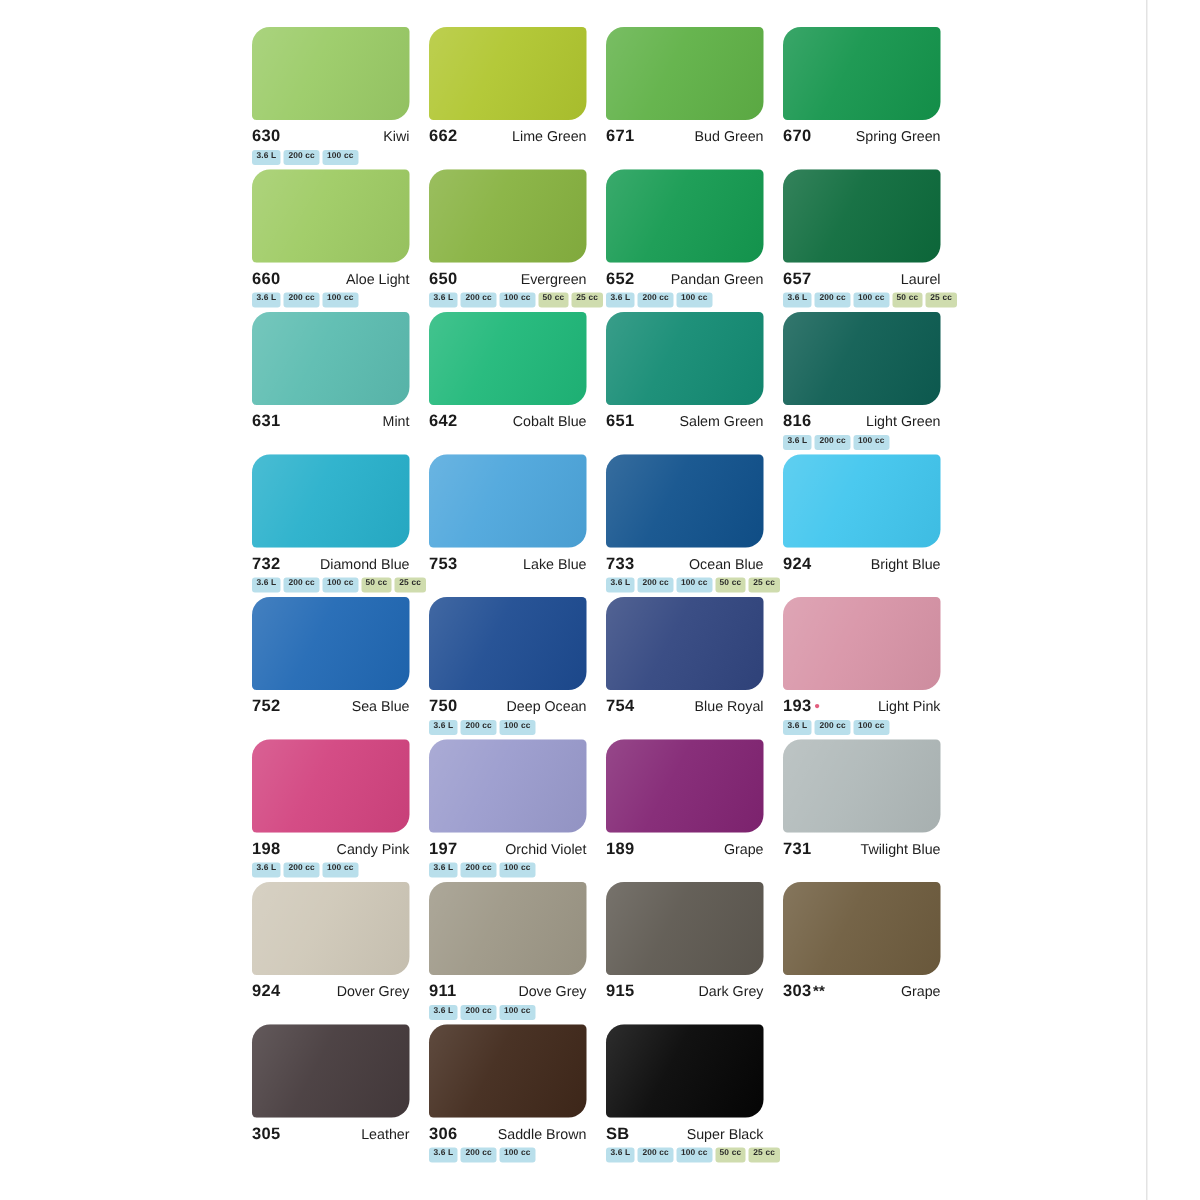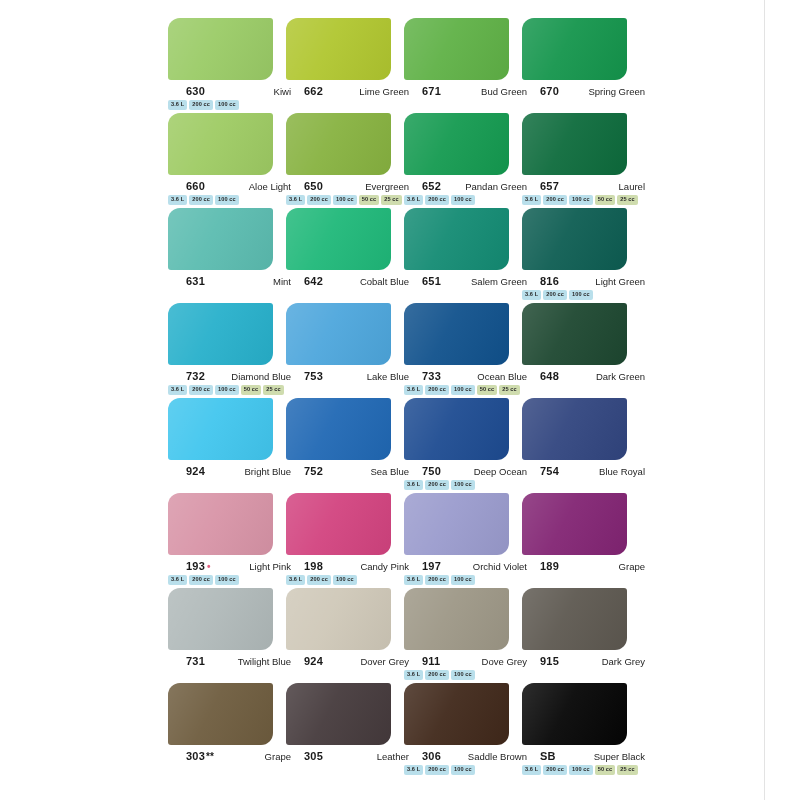--- a/index.html
+++ b/index.html
@@ -54,21 +54,20 @@
     inset: 0;
     background: linear-gradient(118deg, rgba(255,255,255,0.16) 0%, rgba(255,255,255,0.05) 42%, rgba(0,0,0,0.05) 100%);
     pointer-events: none;
   }
   .swatch-meta {
     display: flex;
     align-items: baseline;
     justify-content: space-between;
     width: 105px;
     margin-top: 5px;
-    margin-left: 18px;
   }
   .swatch-code {
     font-size: 11px;
     font-weight: bold;
     color: #1a1a1a;
     letter-spacing: 0.2px;
     white-space: nowrap;
   }
   .swatch-code .mark1 {
     color: #e3607f;
@@ -293,29 +292,20 @@
         </div>
         <div class="size-badges">
           <span class="size-badge">3.6 L</span>
           <span class="size-badge">200 cc</span>
           <span class="size-badge">100 cc</span>
           <span class="size-badge alt">50 cc</span>
           <span class="size-badge alt">25 cc</span>
         </div>
       </div>
       <div class="swatch-cell">
-        <div class="swatch-chip" style="background: rgb(29, 71, 48);">
-          <div class="sheen"></div>
-        </div>
-        <div class="swatch-meta">
-          <div class="swatch-code"><span>648</span></div>
-          <div class="swatch-name">Dark Green</div>
-        </div>
-      </div>
-      <div class="swatch-cell">
         <div class="swatch-chip" style="background: rgb(65, 198, 238);">
           <div class="sheen"></div>
         </div>
         <div class="swatch-meta">
           <div class="swatch-code"><span>924</span></div>
           <div class="swatch-name">Bright Blue</div>
         </div>
       </div>
       <div class="swatch-cell">
         <div class="swatch-chip" style="background: rgb(32, 104, 180);">

